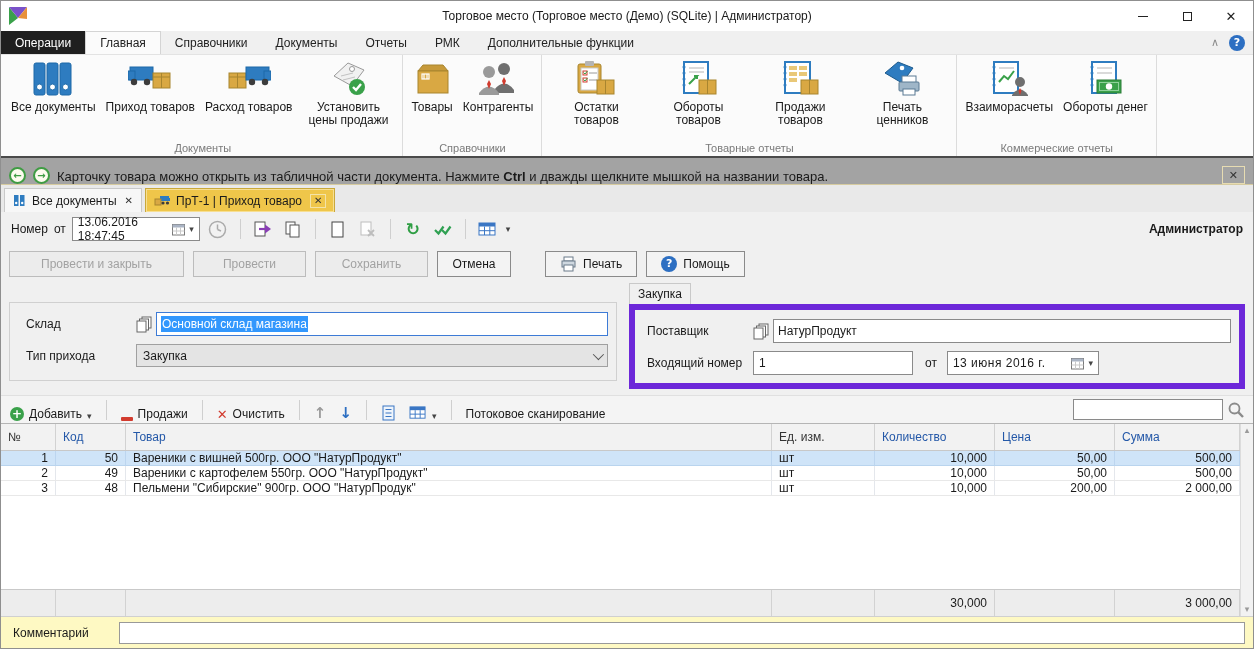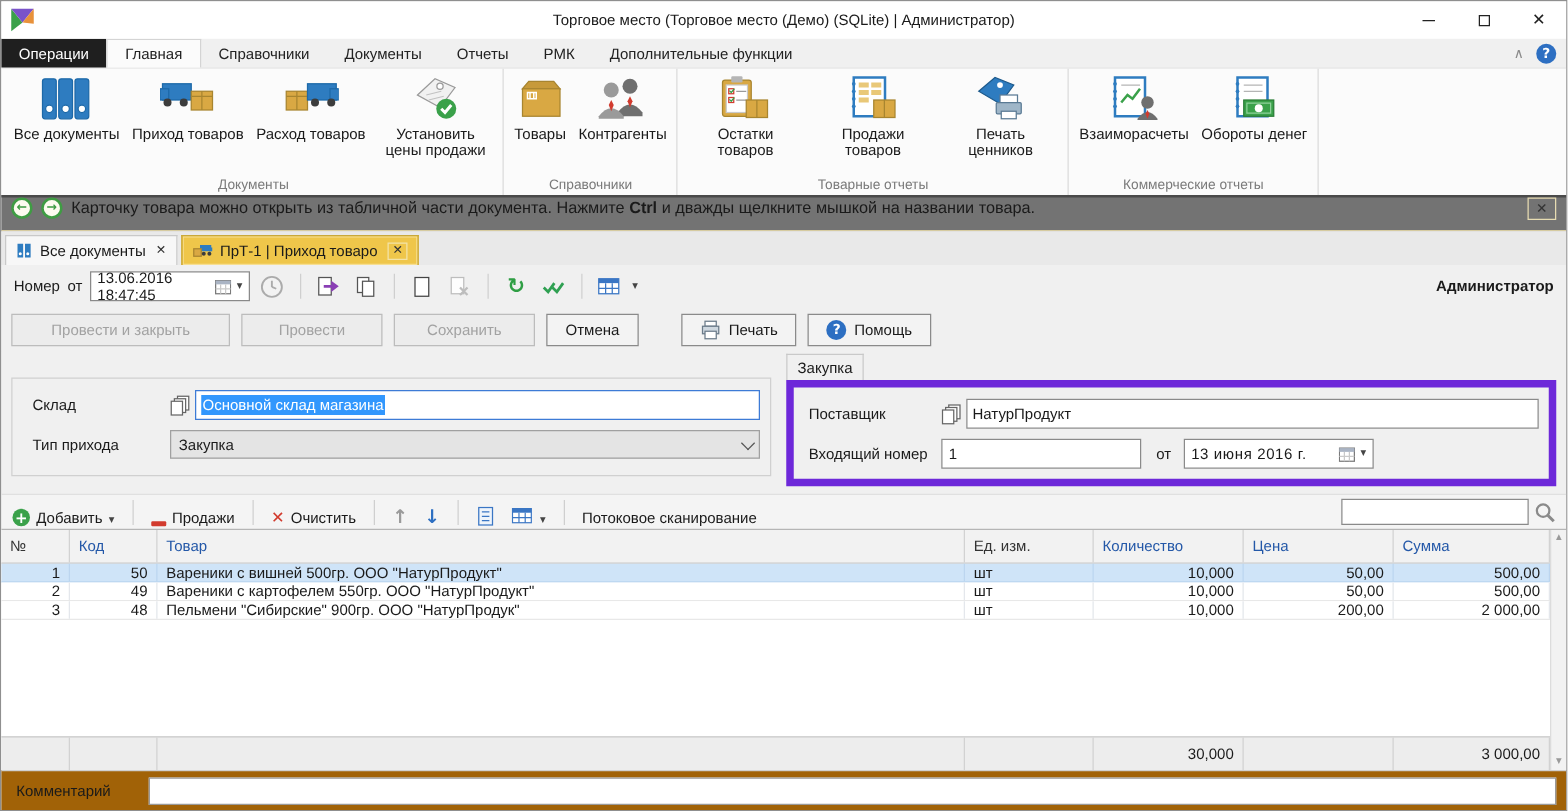--- a/index.html
+++ b/index.html
@@ -31,21 +31,21 @@
 
   
   .ribbon{flex:0 0 101px;background:#fbfbfb;display:flex;align-items:stretch;padding-left:2px}
   .rgroup{display:flex;flex-direction:column;border-right:1px solid #dcdcdc;padding:3px 3px 1px}
   .rbtns{display:flex;flex:1;align-items:flex-start}
   .rbtn{display:flex;flex-direction:column;align-items:center;padding:2px 5px;cursor:default}
   .rbtn .lbl{margin-top:3px;text-align:center;font-size:12px;line-height:13px;max-width:92px;color:#1a1a1a}
   .glabel{text-align:center;color:#7a7a7a;font-size:11px;padding:2px 0 1px}
 
   
-  .notif{flex:0 0 29px;background:#737373;border-top:2px solid #4a4a4a;border-bottom:1px solid #d6cba0;display:flex;align-items:flex-start;padding:0 8px;gap:7px}
+  .notif{flex:0 0 29px;background:#a3a3a3;border-top:2px solid #4a4a4a;border-bottom:1px solid #d6cba0;display:flex;align-items:flex-end;padding:0 8px;gap:7px}
   .navcirc{width:17px;height:17px;border:2px solid #3f9c43;border-radius:50%;color:#3f9c43;font-size:10px;font-weight:bold;display:flex;align-items:center;justify-content:center;background:#fdfbef}
   .notif .msg{font-size:13px}
   .notif .closebox{margin-left:auto;border:1px solid #e7dcb2;padding:2px 6px;font-size:11px;color:#333}
 
   
   .doctabs{flex:0 0 27px;background:#e9e9e9;display:flex;align-items:flex-end;padding-left:3px;gap:3px}
   .dtab{height:24px;display:flex;align-items:center;gap:6px;padding:0 8px;background:#f7f7f7;border:1px solid #c9c9c9;border-bottom:none;font-size:12px}
   .dtab.active{background:#efc64a;border-color:#c9a83a;box-shadow:inset 0 0 0 1px #f7df92}
   .dtab .tclose{font-size:10px;color:#333;margin-left:2px}
   .dtab.active .tclose{border:1px solid #f3e3a8;padding:1px 3px}
@@ -113,21 +113,21 @@
   .ralign{justify-content:flex-end}
   .grow.selected{background:#cfe4f8;border-bottom-color:#b9d4ee}
   .grow.selected .gcell{border-right-color:#bcd5ef}
   .gfiller{flex:1;background:#fff}
   .gtotals{flex:0 0 27px;background:#ededed;border-top:1px solid #c9c9c9}
   .gtotals .gcell{border-right:1px solid #d2d2d2;font-weight:normal}
   .vscroll{position:absolute;top:0;right:0;bottom:0;width:13px;background:#f2f2f2;border-left:1px solid #dcdcdc;display:flex;flex-direction:column;justify-content:space-between;align-items:center;padding:2px 0}
   .sbarrow{color:#9a9a9a;font-size:9px}
 
   
-  .commentrow{flex:0 0 32px;display:flex;align-items:center;background:#a16207;border-top:1px solid #d0d0d0;padding:0 8px;gap:10px}
+  .commentrow{flex:0 0 32px;display:flex;align-items:center;background:#fef9c3;border-top:1px solid #d0d0d0;padding:0 8px;gap:10px}
   .commentrow .clab{flex:0 0 100px;padding-left:4px}
   .commentinput{flex:1;height:22px;border:1px solid #999;background:#fff;font-family:"Liberation Sans",sans-serif;font-size:12px;padding:0 5px}
 </style>
 </head>
 <body>
 
 <div class="window">
 
   <div class="titlebar">
     <svg class="logo" width="20" height="20" viewBox="0 0 20 20">
@@ -260,20 +260,35 @@
             <rect x="8" y="11" width="4" height="4" fill="none" stroke="#d23b2e"></rect>
               <path d="M8.5 12.5 l1.5 1.5 l2.5 -3" stroke="#3aa14a" fill="none"></path>
             <rect x="8" y="18" width="4" height="4" fill="none" stroke="#d23b2e"></rect>
               <path d="M8.5 19.5 l1.5 1.5 l2.5 -3" stroke="#3aa14a" fill="none"></path>
             <line x1="14" y1="13" x2="22" y2="13" stroke="#9a9a9a"></line>
               <line x1="14" y1="20" x2="22" y2="20" stroke="#9a9a9a"></line>
             <rect x="22" y="20" width="17" height="14" fill="#d9a843" stroke="#a8852f"></rect>
               <line x1="30.5" y1="20" x2="30.5" y2="34" stroke="#a8852f"></line>
           </svg>
           <span class="lbl">Остатки товаров</span>
+        </div>
+        <div class="rbtn">
+          <svg width="42" height="38" viewBox="0 0 42 38">
+            <rect x="7" y="2" width="24" height="31" fill="#fff" stroke="#2e7cc0" stroke-width="2"></rect>
+            <circle cx="7" cy="7" r="1.5" fill="#2e7cc0"></circle>
+              <circle cx="7" cy="13" r="1.5" fill="#2e7cc0"></circle>
+              <circle cx="7" cy="19" r="1.5" fill="#2e7cc0"></circle>
+              <circle cx="7" cy="25" r="1.5" fill="#2e7cc0"></circle>
+            <line x1="12" y1="8" x2="27" y2="8" stroke="#b5b5b5"></line>
+              <line x1="12" y1="12" x2="27" y2="12" stroke="#b5b5b5"></line>
+            <path d="M12 24 l8 -8 l-3 0 m3 0 l0 3" stroke="#3aa14a" stroke-width="2" fill="none"></path>
+            <rect x="22" y="20" width="17" height="14" fill="#d9a843" stroke="#a8852f"></rect>
+              <line x1="30.5" y1="20" x2="30.5" y2="34" stroke="#a8852f"></line>
+          </svg>
+          <span class="lbl">Обороты товаров</span>
         </div>
         <div class="rbtn">
           <svg width="42" height="38" viewBox="0 0 42 38">
             <rect x="6" y="2" width="25" height="31" fill="#fff" stroke="#2e7cc0" stroke-width="2"></rect>
             <circle cx="6" cy="7" r="1.5" fill="#2e7cc0"></circle>
               <circle cx="6" cy="13" r="1.5" fill="#2e7cc0"></circle>
               <circle cx="6" cy="19" r="1.5" fill="#2e7cc0"></circle>
               <circle cx="6" cy="25" r="1.5" fill="#2e7cc0"></circle>
             <rect x="10" y="6" width="8" height="4" fill="#e9c878"></rect>
               <rect x="20" y="6" width="8" height="4" fill="#e9c878"></rect>

